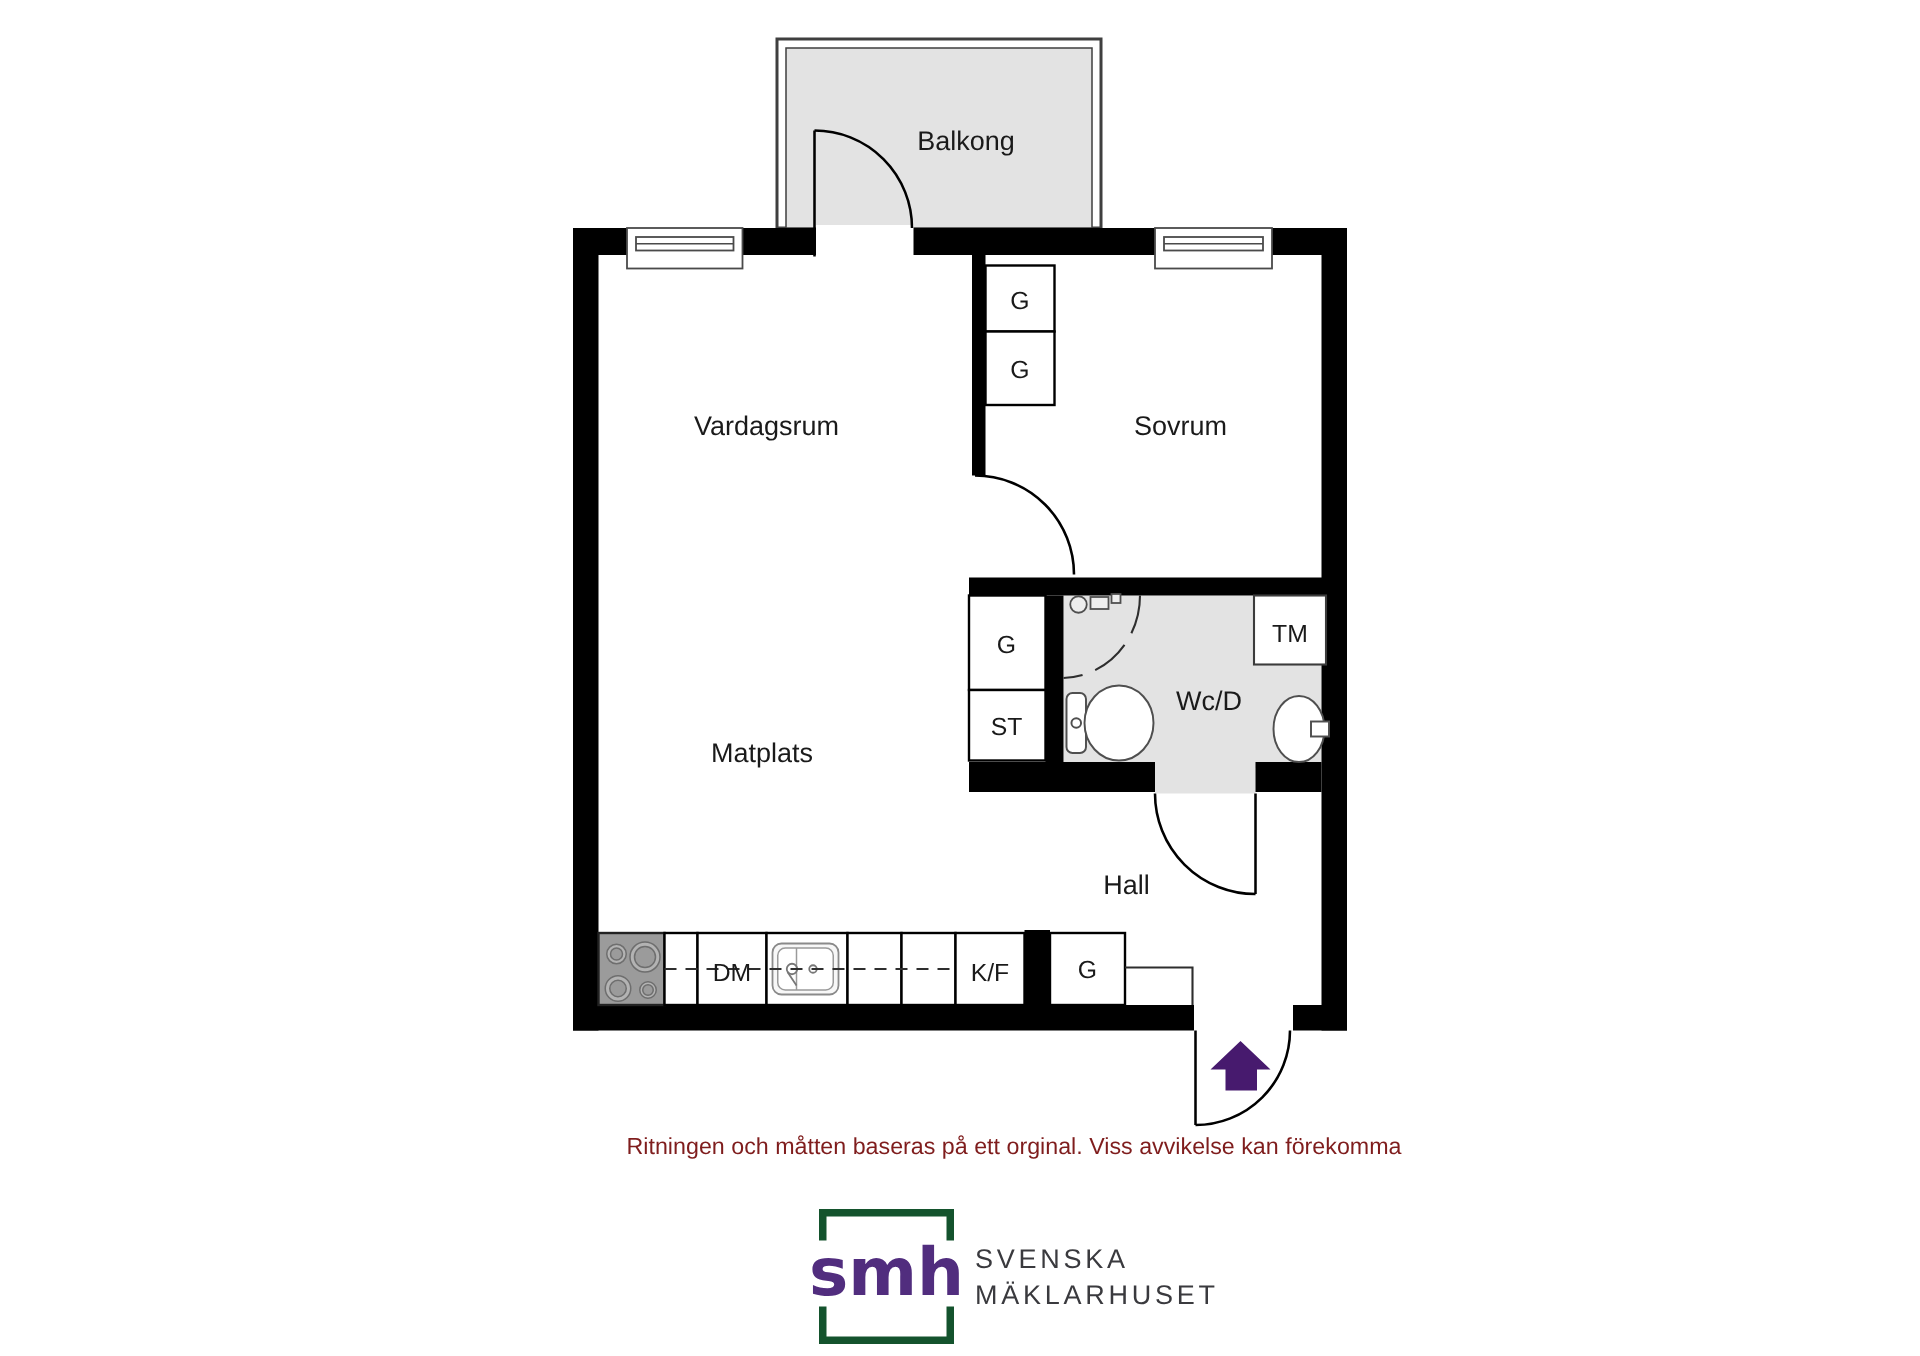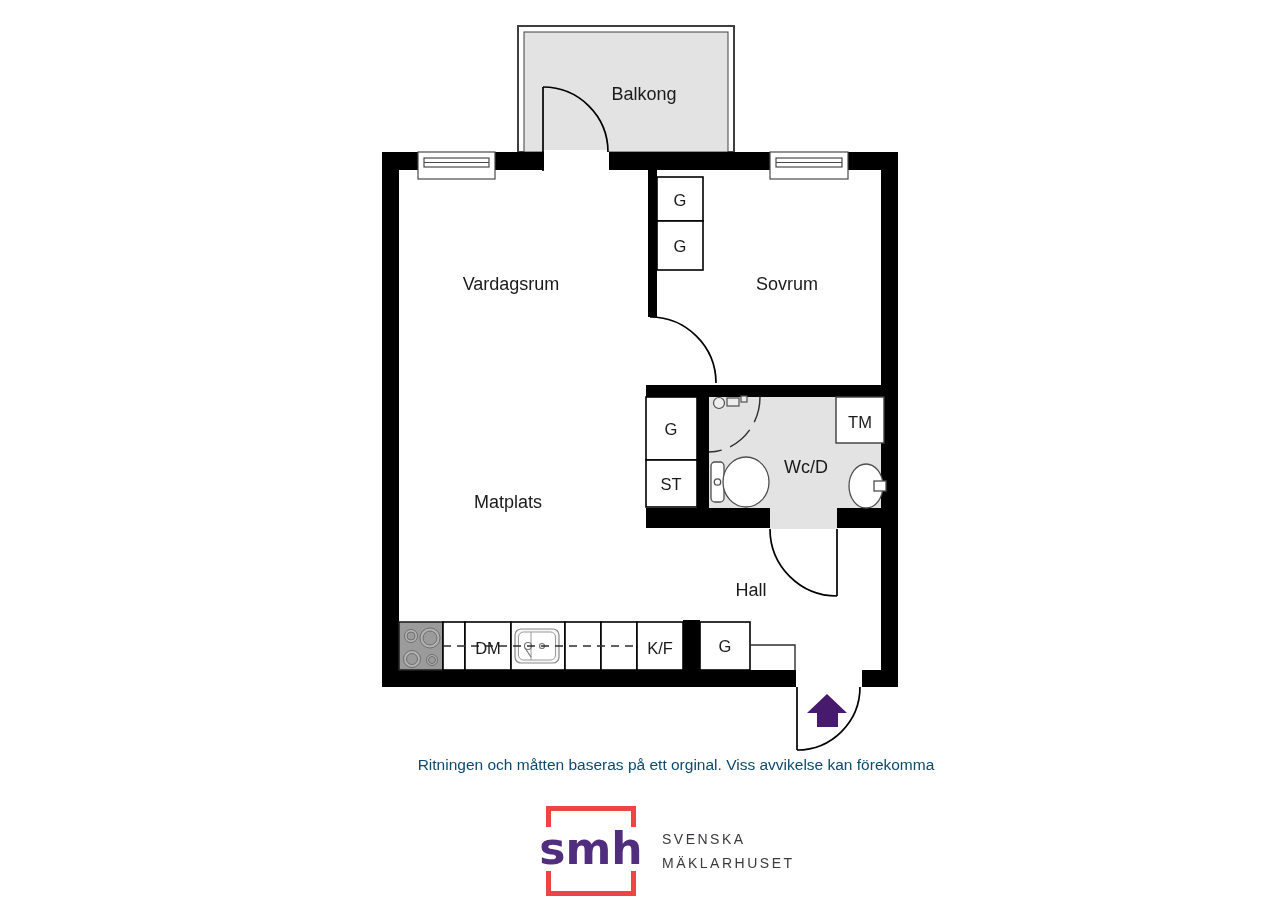--- a/index.html
+++ b/index.html
@@ -8,27 +8,27 @@
   svg text{font-family:"Liberation Sans",sans-serif;}
   .wall{fill:#000000;stroke:none;}
   .opening{fill:#ffffff;stroke:none;}
   .cab{fill:#ffffff;stroke:#000000;stroke-width:1.6;}
   .win{fill:#ffffff;stroke:#4a4a4a;stroke-width:1.2;}
   .door{fill:none;stroke:#000000;stroke-width:1.7;}
   .fix{fill:#ffffff;stroke:#4f4f4f;stroke-width:1.3;}
   .room-label{font-size:18px;fill:#1a1a1a;text-anchor:middle;}
   .cab-label{font-size:16.5px;fill:#1a1a1a;text-anchor:middle;}
   .disclaimer{position:absolute;left:376px;top:756px;width:600px;text-align:center;
-              font-size:15.5px;color:#0c4a6e;}
+              font-size:15.5px;color:#7f1d1d;}
   .logo{position:absolute;left:546px;top:806px;display:flex;align-items:flex-start;}
-  .logo-mark{position:relative;width:80px;height:80px;border:5px solid #ef4444;}
+  .logo-mark{position:relative;width:80px;height:80px;border:5px solid #14532d;}
   .logo-mono{position:absolute;left:50%;top:16px;transform:translateX(-50%);
              font-family:"DejaVu Sans",sans-serif;font-weight:700;font-size:44px;
              line-height:1;color:#512d7e;background:#ffffff;padding:0 2px;}
-  .logo-text{margin-left:26px;padding-top:21px;color:#3a3a3e;font-size:14px;
+  .logo-text{margin-left:14px;padding-top:21px;color:#3a3a3e;font-size:18px;
              letter-spacing:2.5px;line-height:24px;white-space:nowrap;}
 </style>
 </head>
 <body>
 
 <div class="canvas">
 
   <svg width="1280" height="904" viewBox="0 0 1280 904">
 
     <g>

